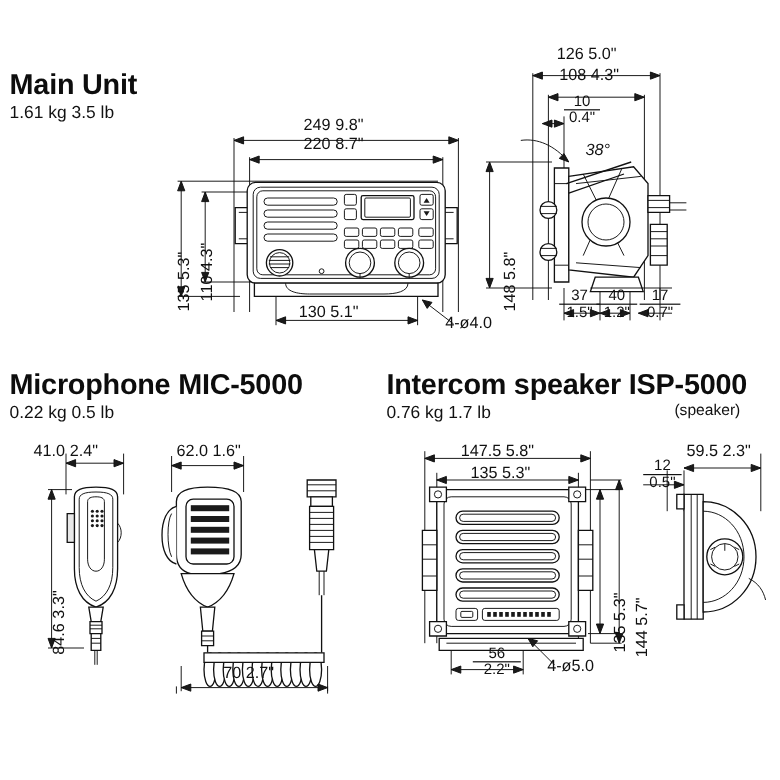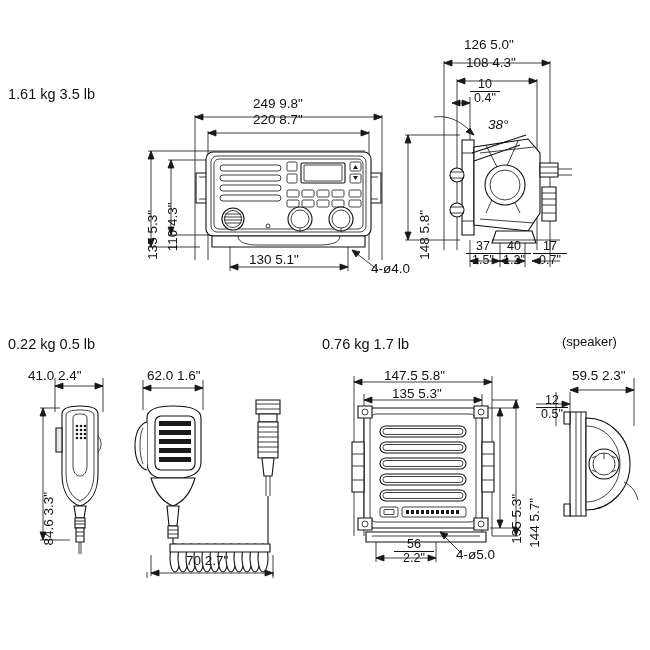--- a/index.html
+++ b/index.html
@@ -34,20 +34,21 @@
   .med{stroke:#111;stroke-width:1.1;fill:none;}
   .fillw{fill:#ffffff;}
   .fillk{fill:#1a1a1a;}
   .fillg{fill:#e8e8e8;}
 </style>
 </head>
 <body>
 
 <div class="stage">
 
+  <div class="abs sec-title big" style="left:8px;top:57px;">Main Unit</div>
   <div class="abs sec-weight" style="left:8px;top:86px;">1.61 kg   3.5 lb</div>
 
   <div class="abs" style="left:120px;top:95px;">
     <svg width="280" height="180" viewBox="0 0 280 180">
 
       <g class="thin">
         <line x1="75" y1="20" x2="75" y2="165"></line>
         <line x1="262" y1="20" x2="262" y2="165"></line>
         <line x1="88" y1="36" x2="88" y2="165"></line>
         <line x1="249" y1="36" x2="249" y2="165"></line>
@@ -296,20 +297,21 @@
     </span>
   </div>
   <div class="abs" style="left:533px;top:240px;text-align:center;text-decoration:underline;">
     <span class="frac" style="width:34px;">
       <span class="top">17</span>
       <span class="bar"></span>
       <span class="bot">0.7"</span>
     </span>
   </div>
 
+  <div class="abs sec-title big" style="left:8px;top:307px;">Microphone MIC-5000</div>
   <div class="abs sec-weight" style="left:8px;top:336px;">0.22 kg   0.5 lb</div>
 
   <div class="abs" style="left:10px;top:366px;">
     <svg width="115" height="190" viewBox="0 0 115 190">
       <g class="thin">
         <line x1="45" y1="12" x2="45" y2="46"></line>
         <line x1="93" y1="12" x2="93" y2="46"></line>
         <line x1="30" y1="42" x2="50" y2="42"></line>
         <line x1="30" y1="174" x2="60" y2="174"></line>
 
@@ -459,20 +461,21 @@
         <line x1="6" y1="18" x2="128" y2="18"></line>
         <path class="fillk" d="M6,18 L14,15 L14,21 Z"></path>
         <path class="fillk" d="M128,18 L120,15 L120,21 Z"></path>
         <line x1="6" y1="0" x2="6" y2="21"></line>
         <line x1="128" y1="0" x2="128" y2="21"></line>
       </g>
     </svg>
   </div>
   <div class="abs dim" style="left:186px;top:554px;">70  2.7"</div>
 
+  <div class="abs sec-title big" style="left:322px;top:307px;">Intercom speaker  ISP-5000</div>
   <div class="abs sec-weight" style="left:322px;top:336px;">0.76 kg  1.7 lb</div>
   <div class="abs sec-note" style="left:562px;top:334px;">(speaker)</div>
 
   <div class="abs" style="left:340px;top:366px;">
     <svg width="180" height="210" viewBox="0 0 180 210">
 
       <g class="thin">
         <line x1="14" y1="10" x2="14" y2="170"></line>
         <line x1="152" y1="10" x2="152" y2="170"></line>
         <line x1="24" y1="28" x2="24" y2="170"></line>
@@ -629,20 +632,20 @@
 
       <path class="med fillw" d="M30,46 L36,46 L36,58 L30,58 Z"></path>
       <path class="med fillw" d="M30,138 L36,138 L36,150 L30,150 Z"></path>
 
       <path class="thin" d="M90,116 C98,120 102,126 104,134"></path>
     </svg>
   </div>
 
   <div class="abs dim" style="left:572px;top:369px;">59.5  2.3"</div>
   <div class="abs" style="left:536px;top:382px;text-align:center;">
-    <span class="frac" style="width:32px;margin-top:12px;">
+    <span class="frac" style="width:32px;">
       <span class="top">12</span>
       <span class="bar"></span>
       <span class="bot">0.5"</span>
     </span>
   </div>
 
 </div>
 
 </body></html>

